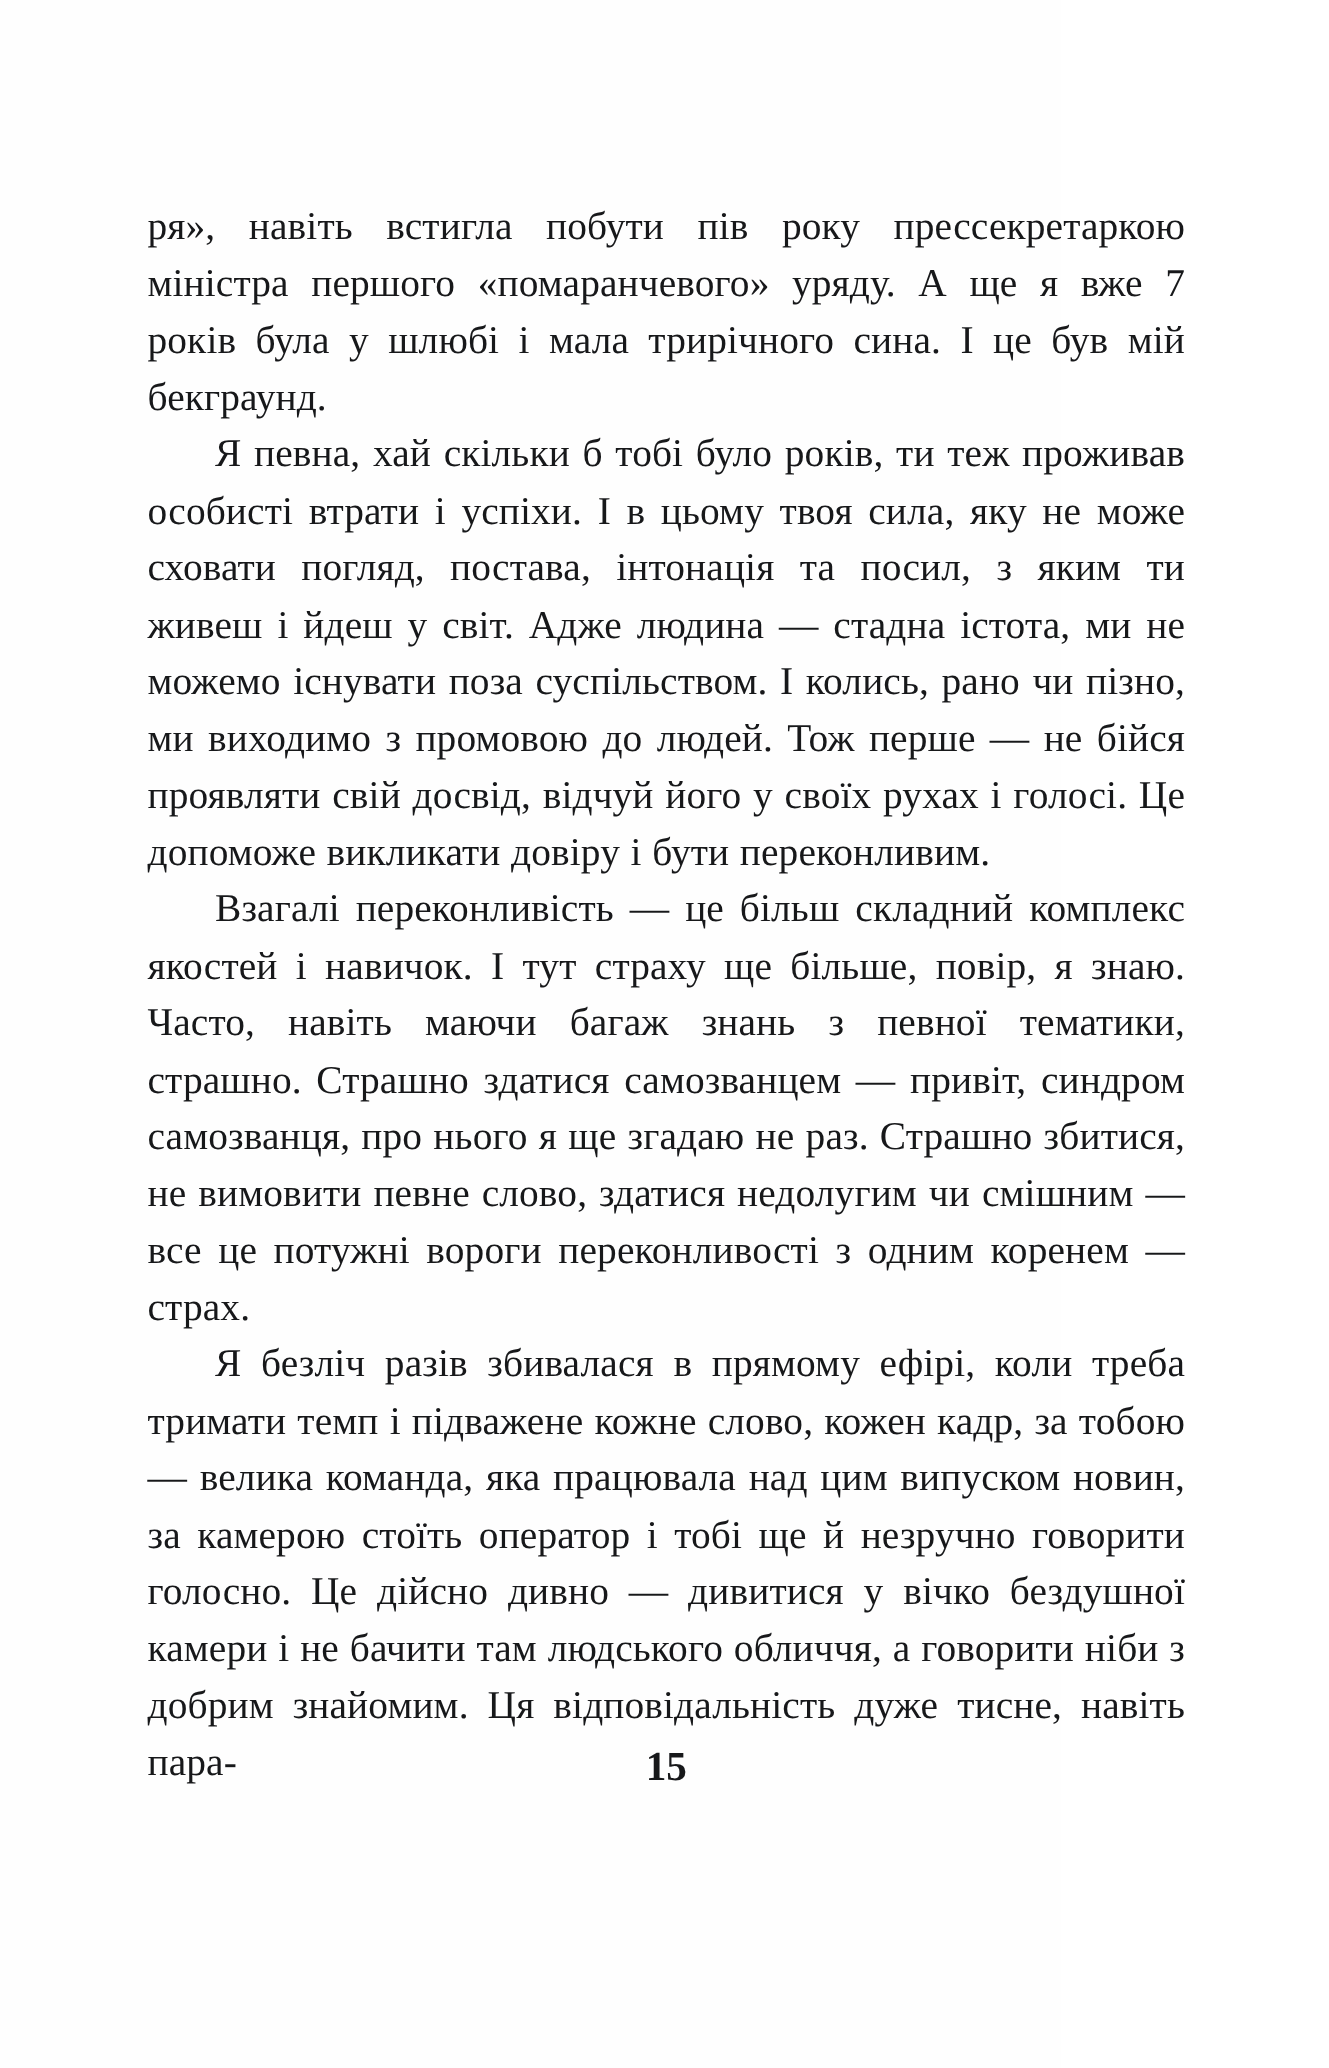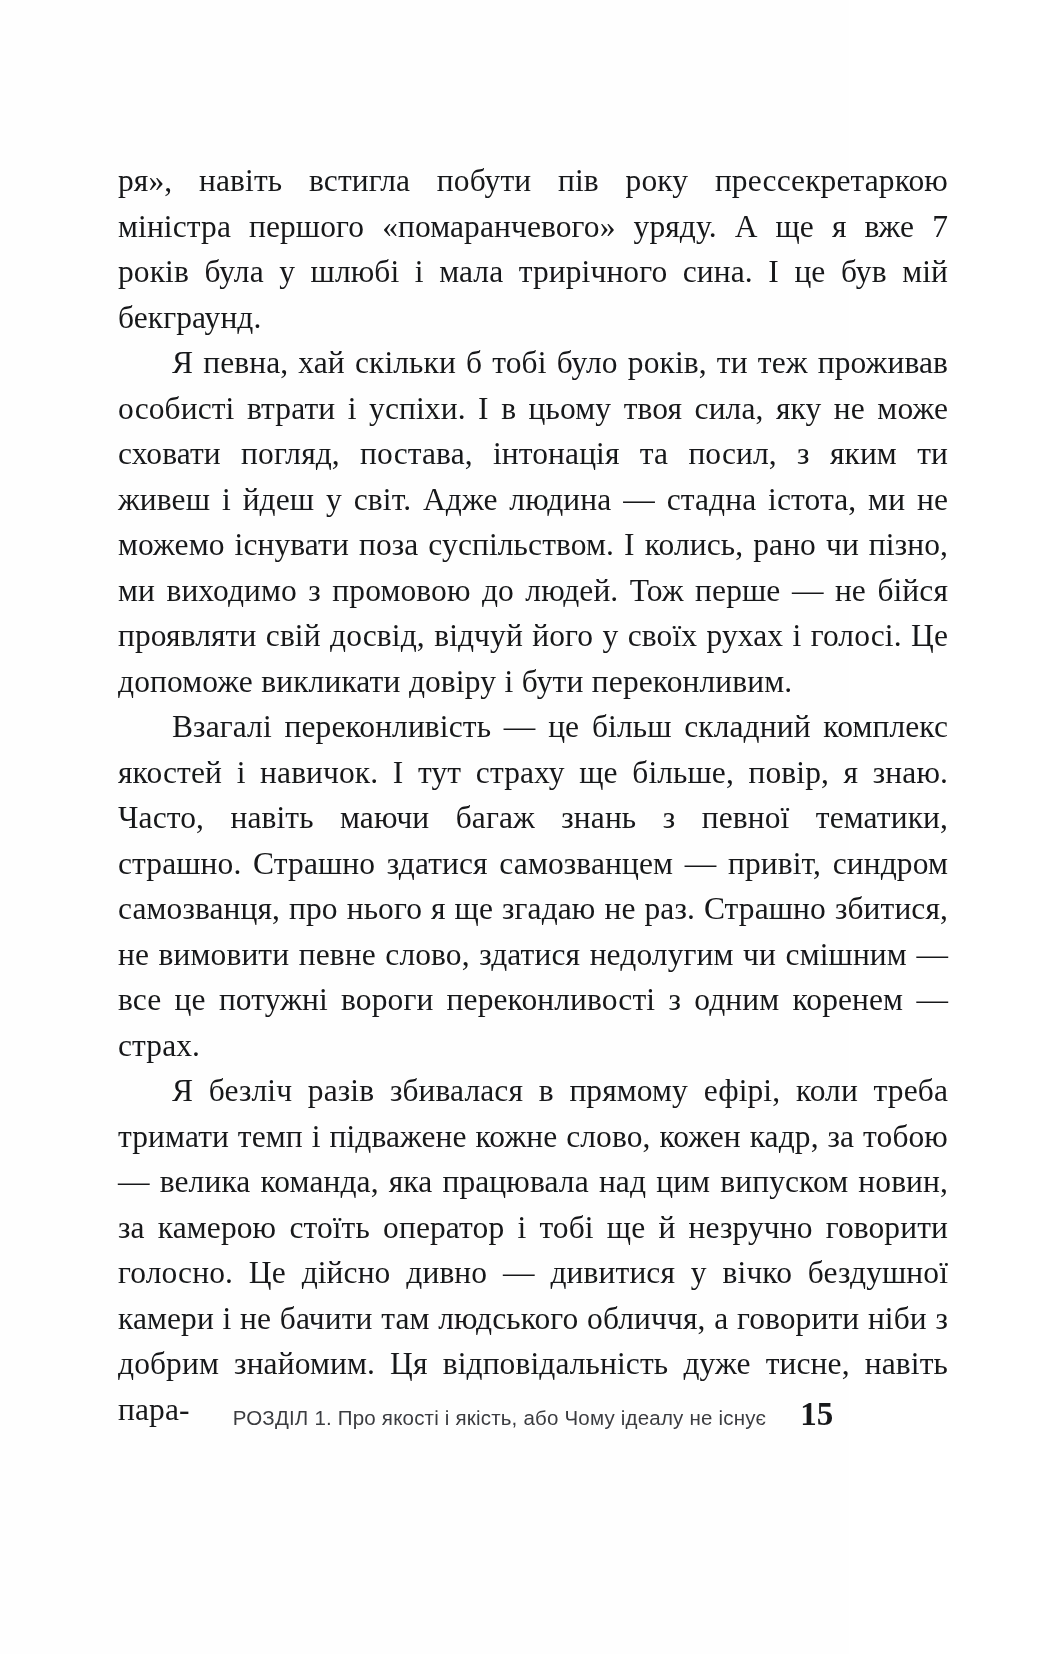--- a/index.html
+++ b/index.html
@@ -77,18 +77,17 @@
 
   <div class="textblock">
     <p class="para">ря», навіть встигла побути пів року прессекретаркою міністра першого «помаранчевого» уряду. А ще я вже 7 років була у шлюбі і мала трирічного сина. І це був мій бекграунд.</p>
     <p class="para indent">Я певна, хай скільки б тобі було років, ти теж проживав особисті втрати і успіхи. І в цьому твоя сила, яку не може сховати погляд, постава, інтонація та посил, з яким ти живеш і йдеш у світ. Адже людина — стадна істота, ми не можемо існувати поза суспільством. І колись, рано чи пізно, ми виходимо з промовою до людей. Тож перше — не бійся проявляти свій досвід, відчуй його у своїх рухах і голосі. Це допоможе викликати довіру і бути переконливим.</p>
     <p class="para indent">Взагалі переконливість — це більш складний комплекс якостей і навичок. І тут страху ще більше, повір, я знаю. Часто, навіть маючи багаж знань з певної тематики, страшно. Страшно здатися самозванцем — привіт, синдром самозванця, про нього я ще згадаю не раз. Страшно збитися, не вимовити певне слово, здатися недолугим чи смішним — все це потужні вороги переконливості з одним коренем — страх.</p>
     <p class="para indent">Я безліч разів збивалася в прямому ефірі, коли треба тримати темп і підважене кожне слово, кожен кадр, за тобою — велика команда, яка працювала над цим випуском новин, за камерою стоїть оператор і тобі ще й незручно говорити голосно. Це дійсно дивно — дивитися у вічко бездушної камери і не бачити там людського обличчя, а говорити ніби з добрим знайомим. Ця відповідальність дуже тисне, навіть пара-</p>
   </div>
 
   <div class="footer">
     <div class="footer-inner">
-      <span class="footer-title">РОЗДІЛ 1. Про якості і якість, або Чому ідеалу не існує</span>
       <span class="footer-page">15</span>
     </div>
   </div>
 
 </div>
 
 </body></html>

